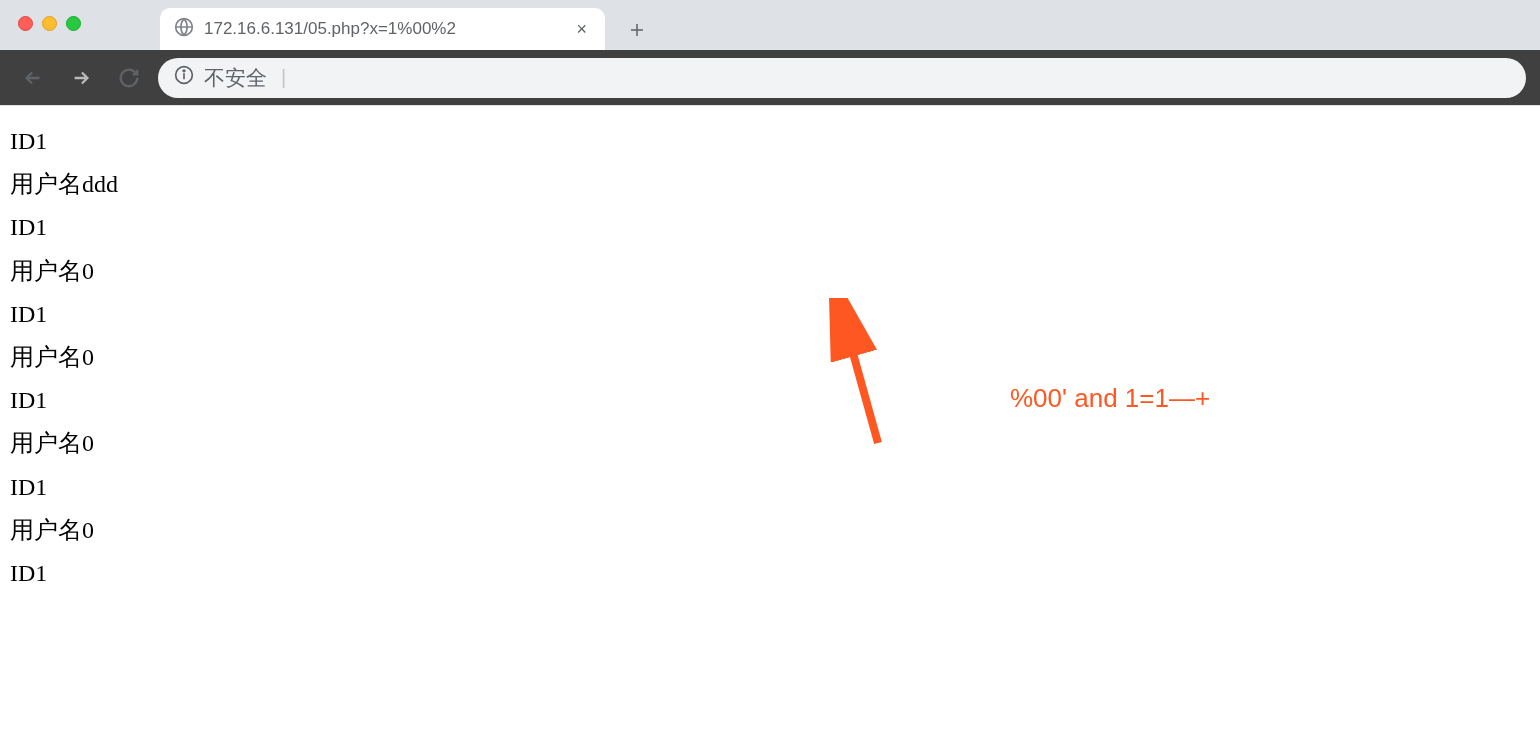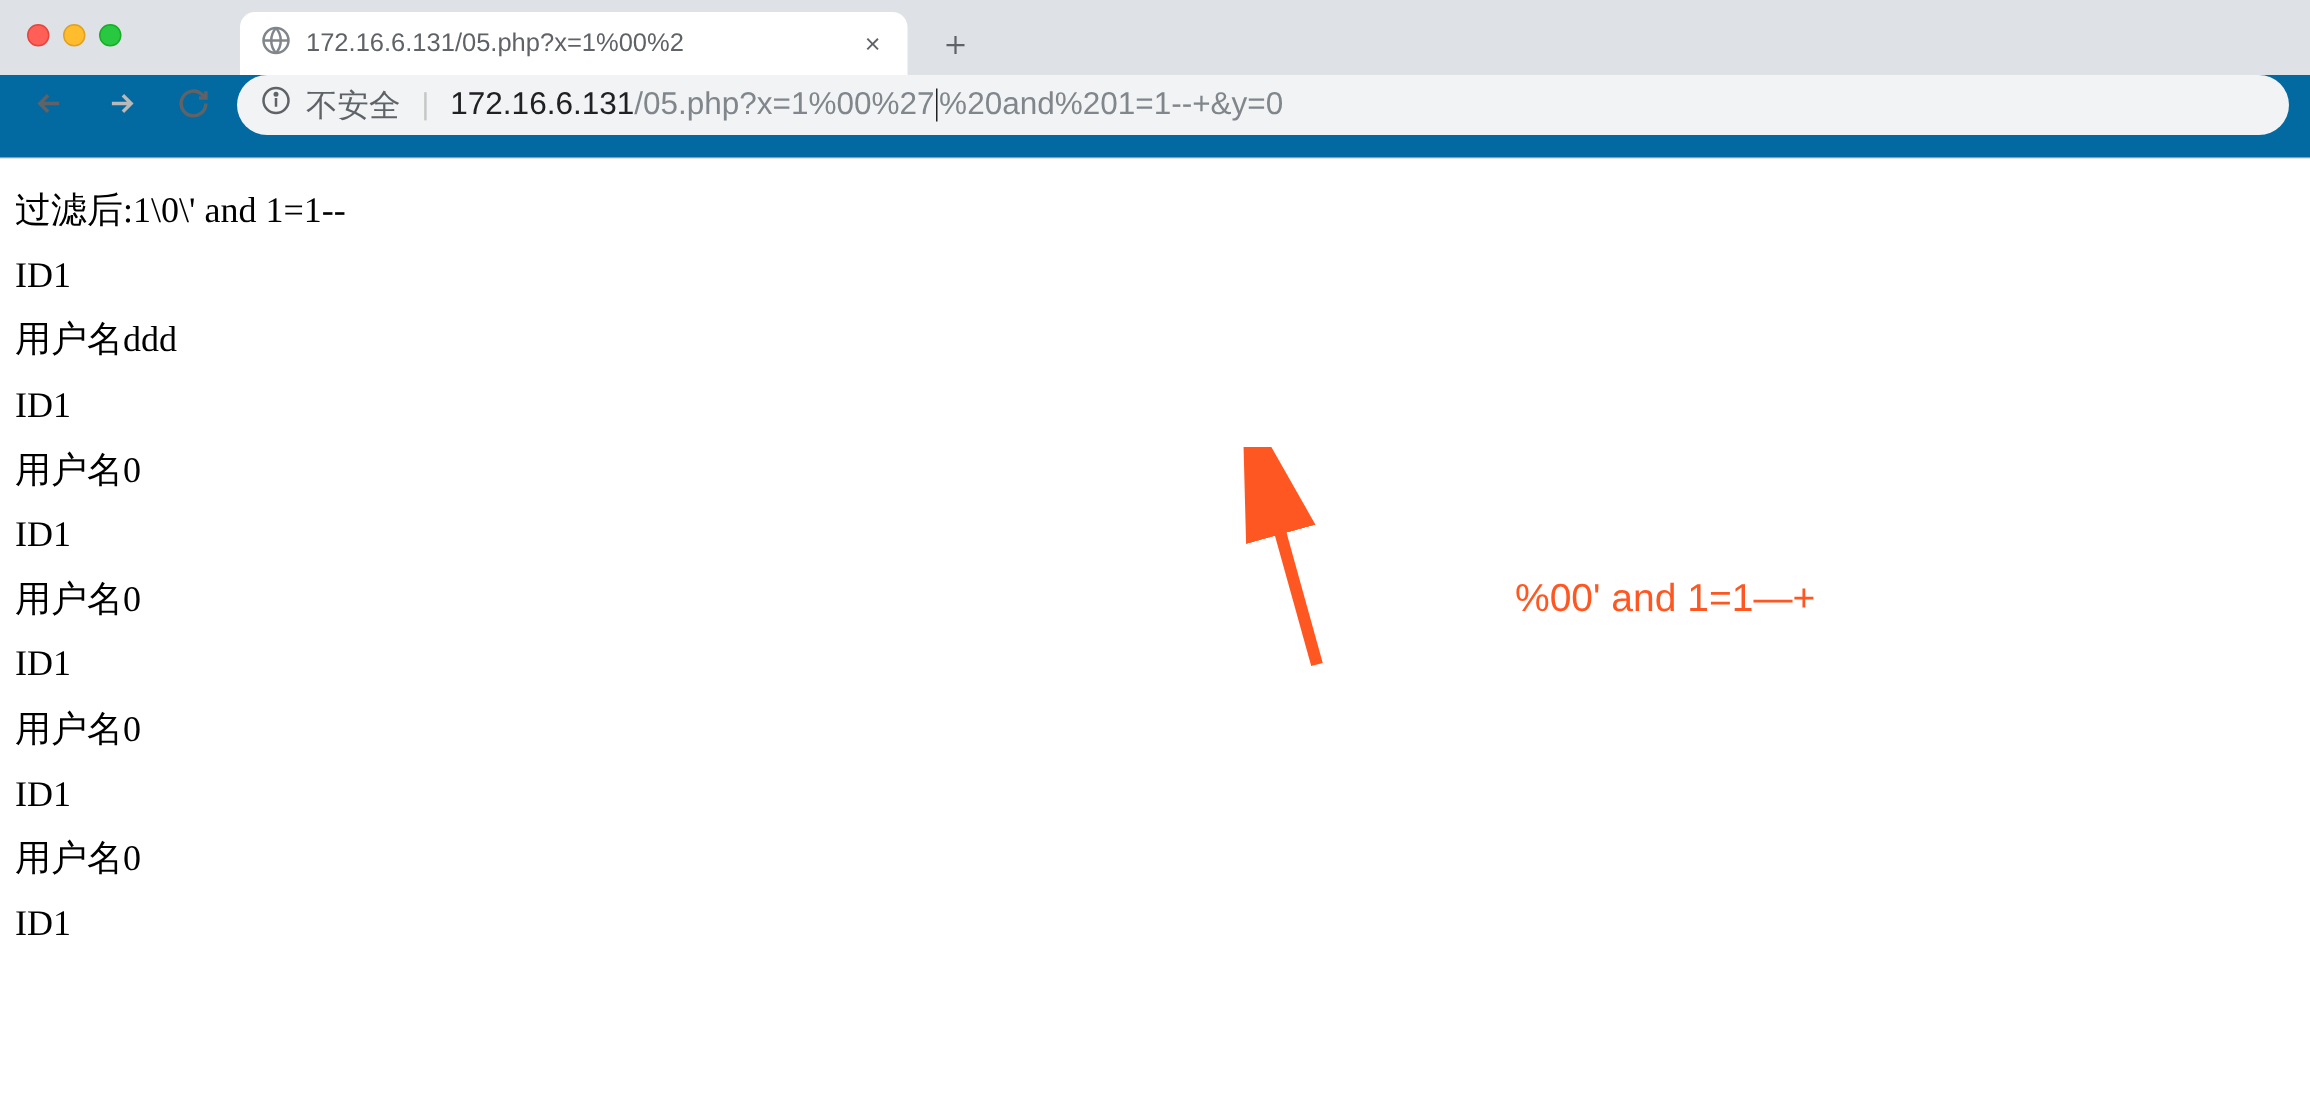--- a/index.html
+++ b/index.html
@@ -64,24 +64,24 @@
       display: flex;
       align-items: center;
       justify-content: center;
       font-size: 22px;
       color: #5f6368;
       cursor: pointer;
       margin-left: 12px;
     }
 
     .toolbar {
-      background: #0369a1;
+      background: #404040;
       height: 56px;
       display: flex;
-      align-items: flex-start;
+      align-items: center;
       padding: 0 14px;
       gap: 10px;
       border-bottom: 1px solid #e3e3e3;
     }
     .nav-btn {
       width: 38px;
       height: 38px;
       display: flex;
       align-items: center;
       justify-content: center;
@@ -198,28 +198,24 @@
   <div class="address-bar">
     <span class="addr-info-icon">
       <svg width="20" height="20" viewBox="0 0 24 24" fill="none" stroke="#5f6368" stroke-width="2">
         <circle cx="12" cy="12" r="10"></circle>
         <line x1="12" y1="10" x2="12" y2="17"></line>
         <circle cx="12" cy="7" r="1" fill="#5f6368"></circle>
       </svg>
     </span>
     <span class="insecure-label">不安全</span>
     <span class="addr-sep">|</span>
-    <span>
-      <span class="url-host">172.16.6.131</span><span class="url-path"><span>/05.php?x=1%00%27</span><span class="caret"></span><span>%20and%201=1--+&amp;y=0</span></span>
-    </span>
   </div>
 </div>
 
 <div class="page-content">
-  <div class="line">过滤后:1\0\' and 1=1--</div>
   <div class="line">ID1</div>
   <div class="line">用户名ddd</div>
   <div class="line">ID1</div>
   <div class="line">用户名0</div>
   <div class="line">ID1</div>
   <div class="line">用户名0</div>
   <div class="line">ID1</div>
   <div class="line">用户名0</div>
   <div class="line">ID1</div>
   <div class="line">用户名0</div>

